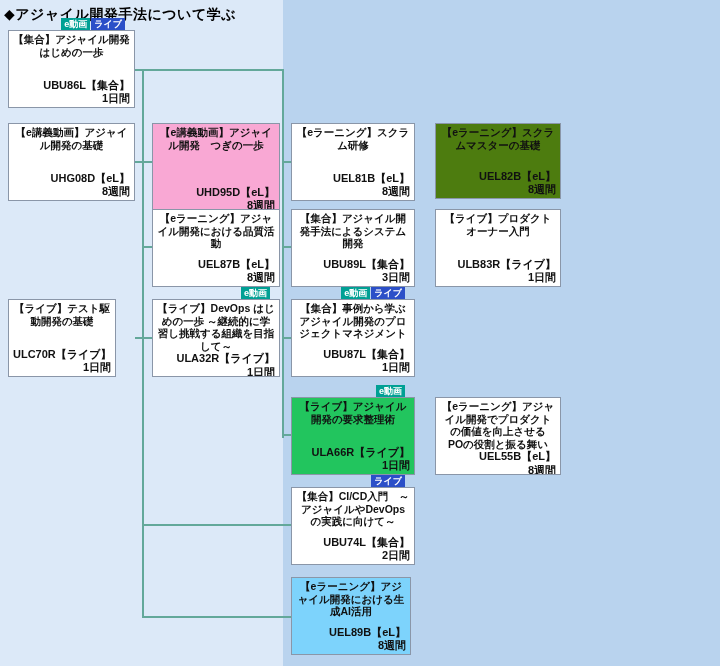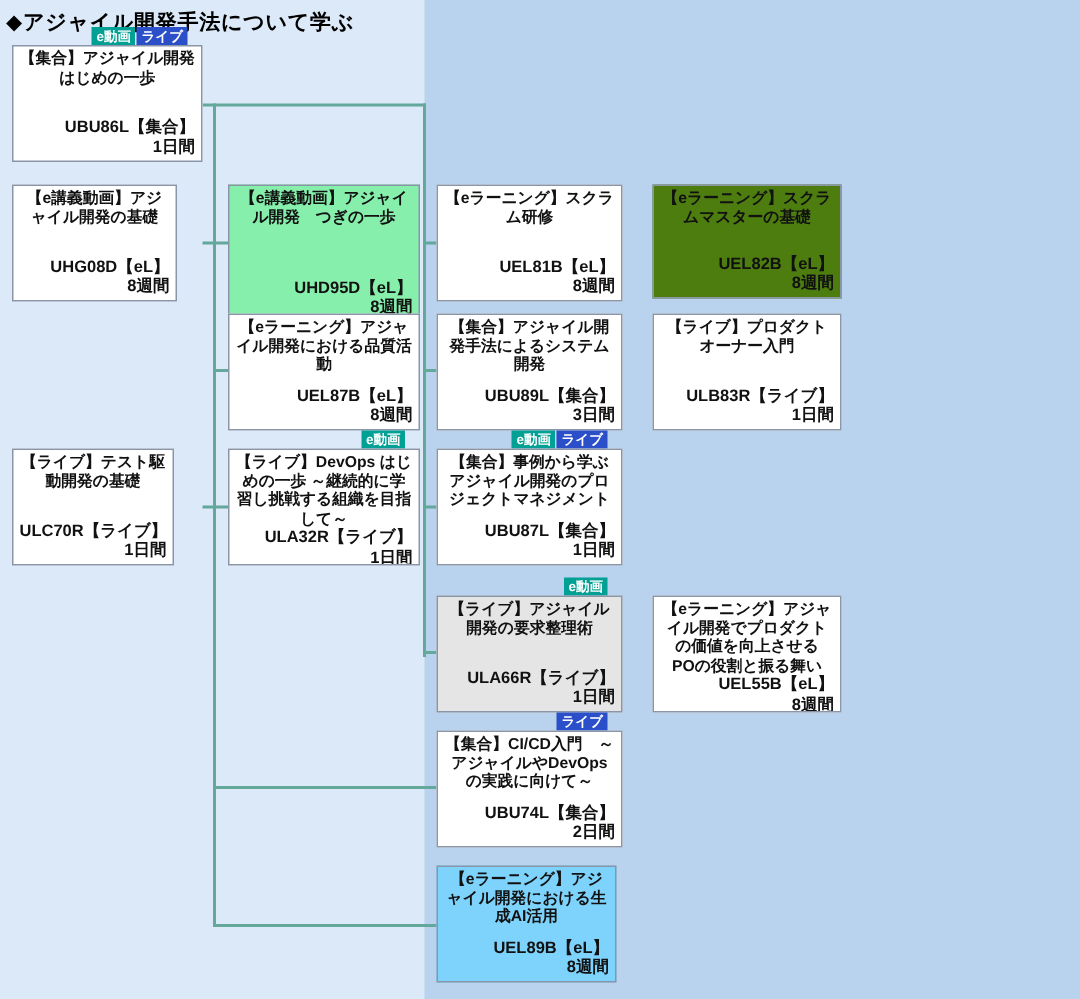--- a/index.html
+++ b/index.html
@@ -61,27 +61,27 @@
       <div class="badge-row" style="right: 595px; top: 18px;">
         <span class="badge evideo" style="background: rgb(0, 160, 148);">e動画</span>
         <span class="badge live" style="background: rgb(43, 79, 200);">ライブ</span>
       </div>
       <div class="course-card" style="left: 8px; top: 30px; width: 127px; height: 78px; border-color: rgb(138, 150, 168); background: rgb(255, 255, 255);">
         <div class="course-title">【集合】アジャイル開発はじめの一歩</div>
         <div class="spacer"></div>
         <div class="course-code">UBU86L【集合】</div>
         <div class="course-duration">1日間</div>
       </div>
-      <div class="course-card" style="left: 8px; top: 123px; width: 110px; height: 78px; border-color: rgb(138, 150, 168); background: rgb(255, 255, 255);">
+      <div class="course-card" style="left: 8px; top: 123px; width: 127px; height: 78px; border-color: rgb(138, 150, 168); background: rgb(255, 255, 255);">
         <div class="course-title">【e講義動画】アジャイル開発の基礎</div>
         <div class="spacer"></div>
         <div class="course-code">UHG08D【eL】</div>
         <div class="course-duration">8週間</div>
       </div>
-      <div class="course-card" style="left: 152px; top: 123px; width: 128px; height: 92px; border-color: rgb(138, 150, 168); background: #86efac;">
+      <div class="course-card" style="left: 152px; top: 123px; width: 128px; height: 92px; border-color: rgb(138, 150, 168); background: #f9a8d4;">
         <div class="course-title">【e講義動画】アジャイル開発　つぎの一歩</div>
         <div class="spacer"></div>
         <div class="course-code">UHD95D【eL】</div>
         <div class="course-duration">8週間</div>
       </div>
       <div class="course-card" style="left: 291px; top: 123px; width: 124px; height: 78px; border-color: rgb(138, 150, 168); background: rgb(255, 255, 255);">
         <div class="course-title">【eラーニング】スクラム研修</div>
         <div class="spacer"></div>
         <div class="course-code">UEL81B【eL】</div>
         <div class="course-duration">8週間</div>
@@ -131,21 +131,21 @@
       </div>
       <div class="course-card" style="left: 291px; top: 299px; width: 124px; height: 78px; border-color: rgb(138, 150, 168); background: rgb(255, 255, 255);">
         <div class="course-title">【集合】事例から学ぶ　アジャイル開発のプロジェクトマネジメント</div>
         <div class="spacer"></div>
         <div class="course-code">UBU87L【集合】</div>
         <div class="course-duration">1日間</div>
       </div>
       <div class="badge-row" style="right: 315px; top: 385px;">
         <span class="badge evideo" style="background: rgb(0, 160, 148);">e動画</span>
       </div>
-      <div class="course-card" style="left: 291px; top: 397px; width: 124px; height: 78px; border-color: rgb(138, 150, 168); background: #e5e5e5;">
+      <div class="course-card" style="left: 291px; top: 397px; width: 124px; height: 78px; border-color: rgb(138, 150, 168); background: #22c55e;">
         <div class="course-title">【ライブ】アジャイル開発の要求整理術</div>
         <div class="spacer"></div>
         <div class="course-code">ULA66R【ライブ】</div>
         <div class="course-duration">1日間</div>
       </div>
       <div class="course-card" style="left: 435px; top: 397px; width: 126px; height: 78px; border-color: rgb(138, 150, 168); background: rgb(255, 255, 255);">
         <div class="course-title">【eラーニング】アジャイル開発でプロダクトの価値を向上させる　POの役割と振る舞い</div>
         <div class="spacer"></div>
         <div class="course-code">UEL55B【eL】</div>
         <div class="course-duration">8週間</div>

